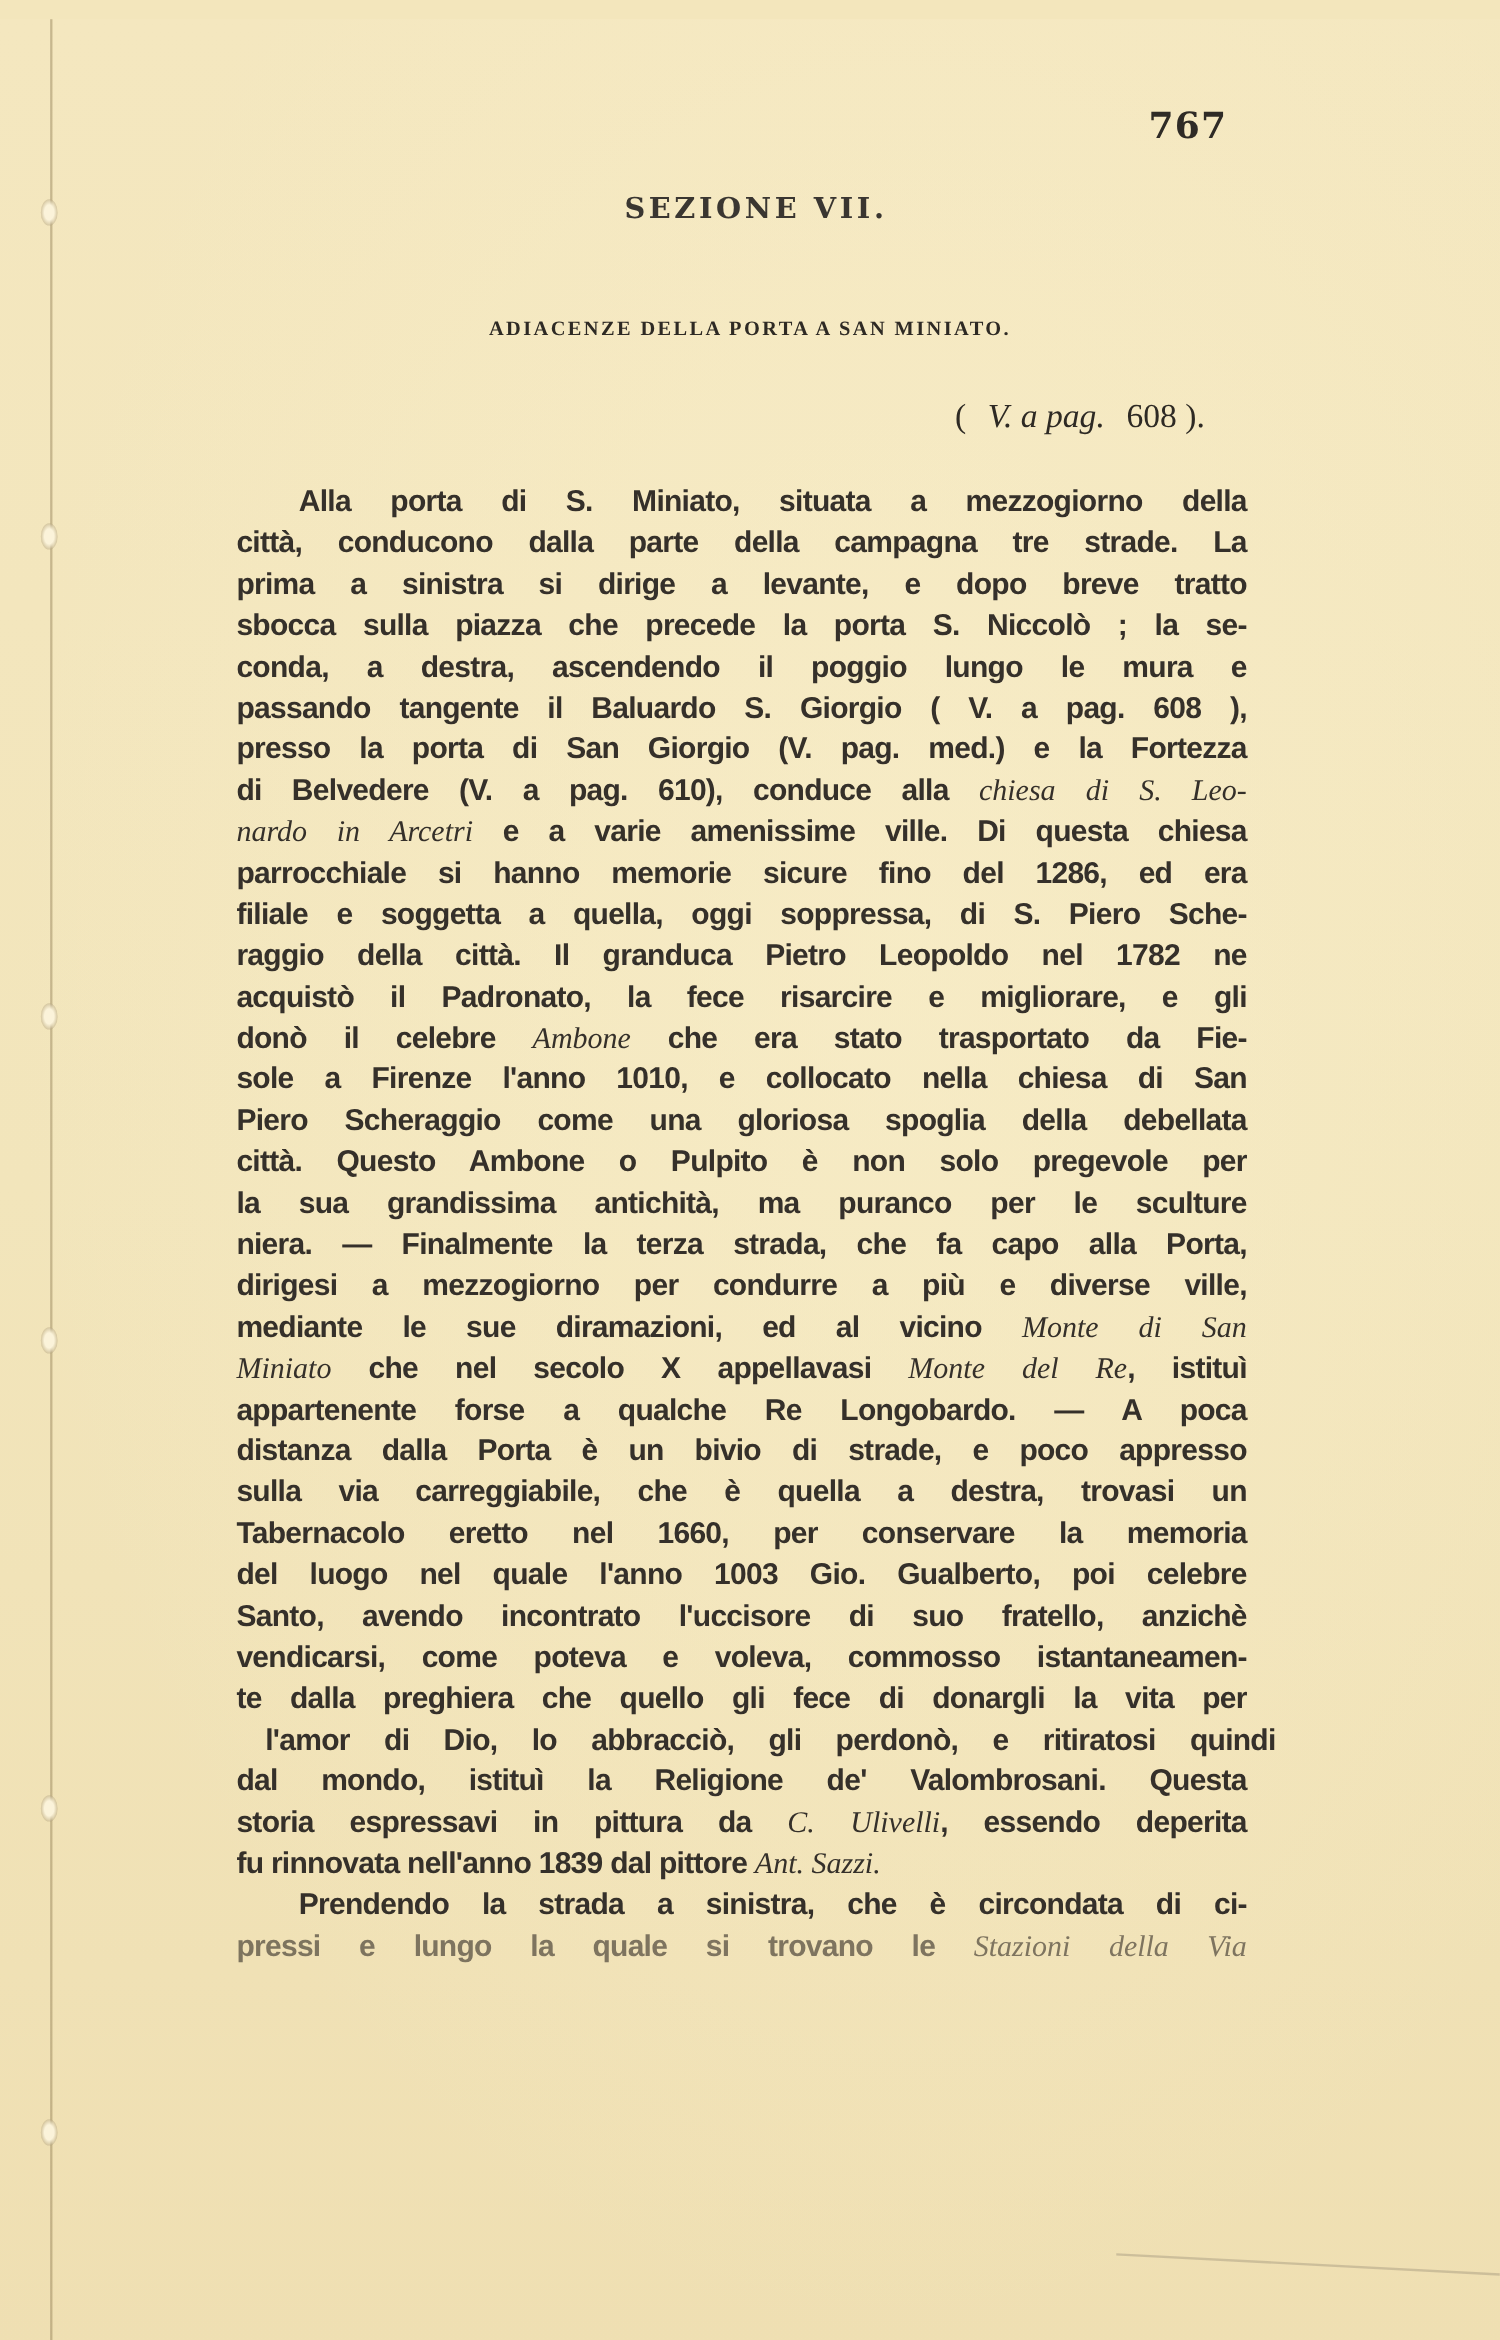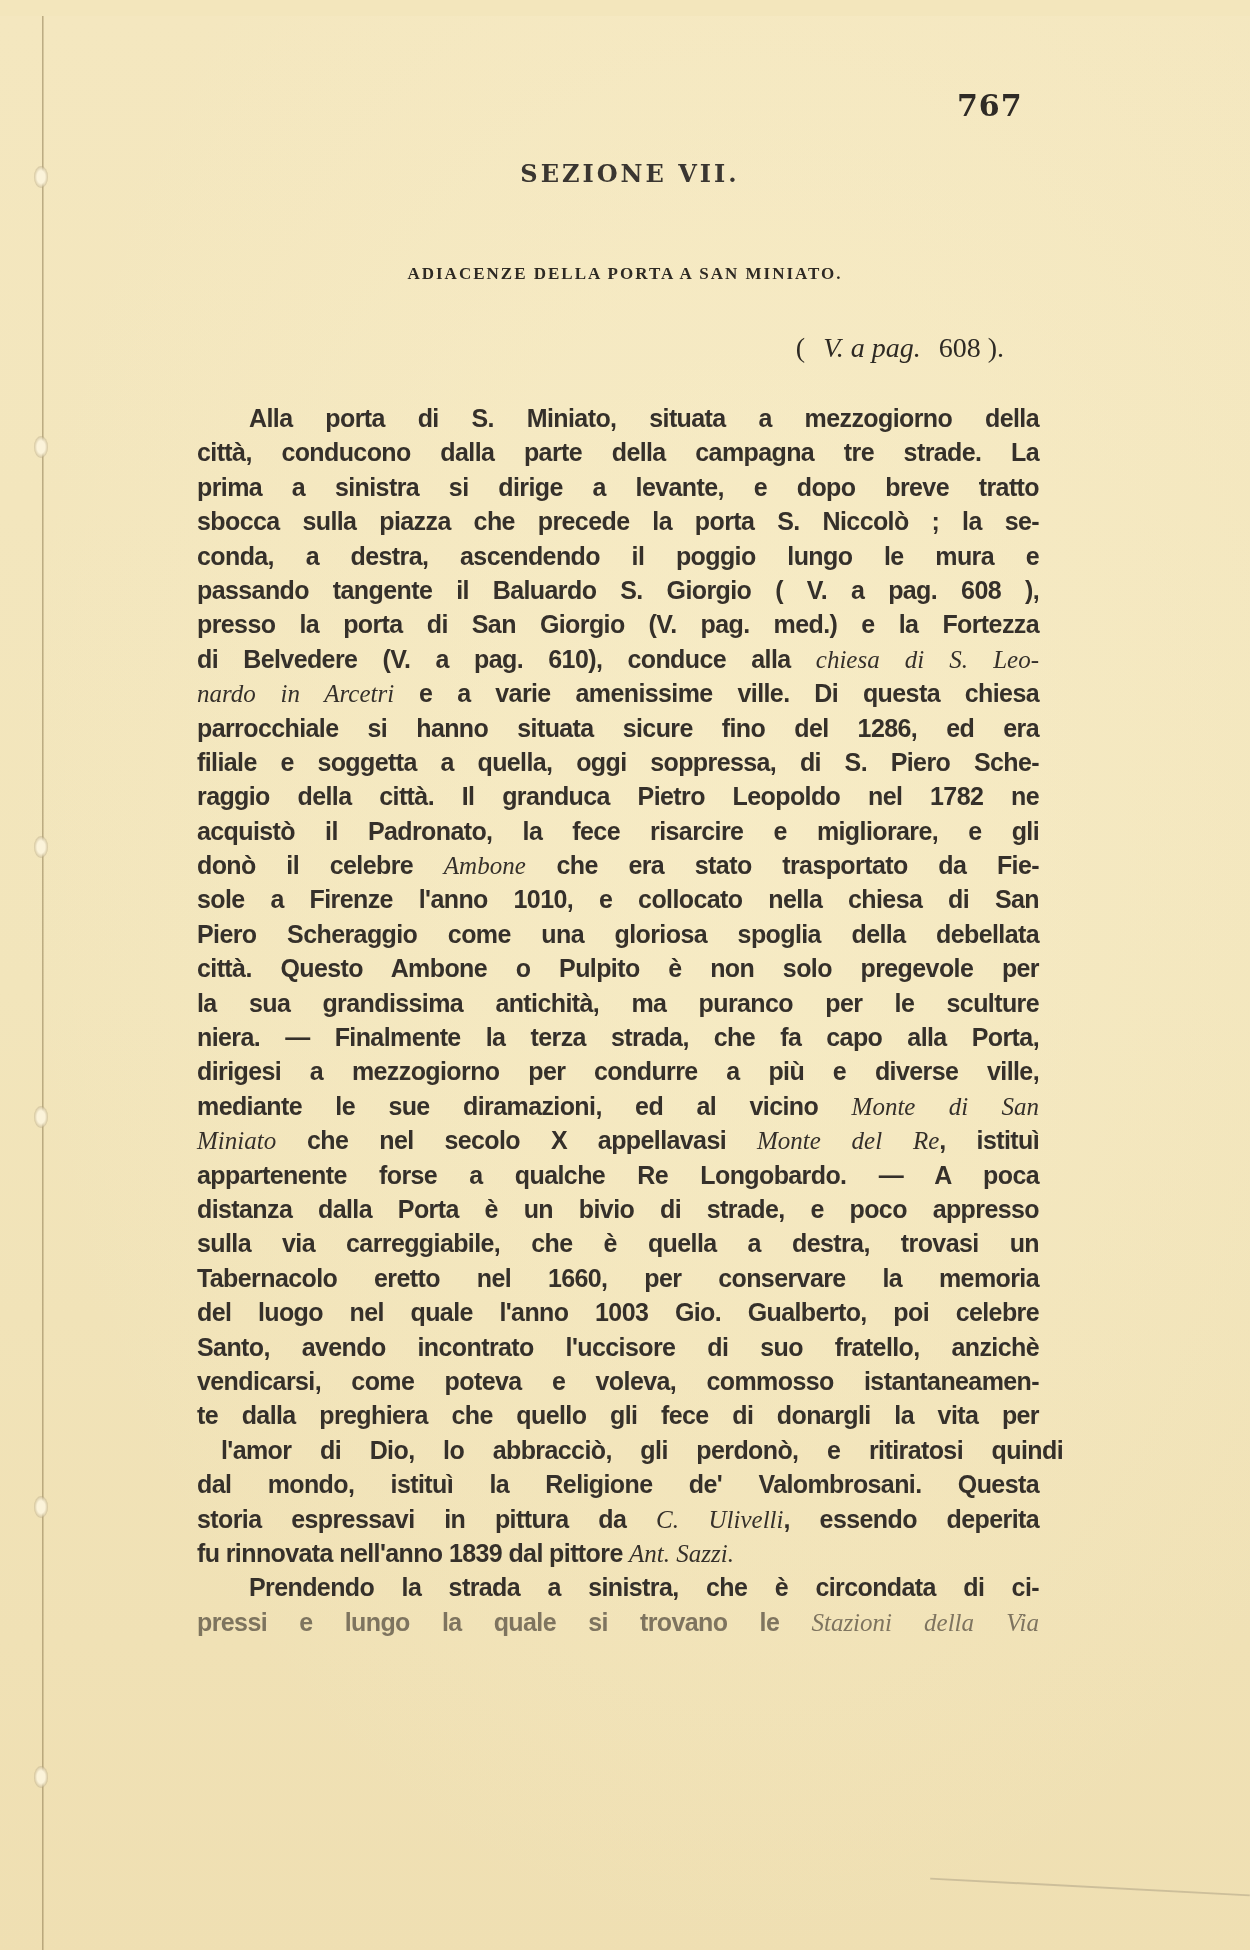--- a/index.html
+++ b/index.html
@@ -148,21 +148,21 @@
   <div class="body-text" id="body-text">
       <div class="line indent" style="display: block; width: 842px; box-sizing: border-box;"><span>Alla porta di S. Miniato, situata a mezzogiorno della</span></div>
       <div class="line" style="display: block; width: 842px; box-sizing: border-box;"><span>città, conducono dalla parte della campagna tre strade. La</span></div>
       <div class="line" style="display: block; width: 842px; box-sizing: border-box;"><span>prima a sinistra si dirige a levante, e dopo breve tratto</span></div>
       <div class="line" style="display: block; width: 842px; box-sizing: border-box;"><span>sbocca sulla piazza che precede la porta S. Niccolò ; la se-</span></div>
       <div class="line" style="display: block; width: 842px; box-sizing: border-box;"><span>conda, a destra, ascendendo il poggio lungo le mura e</span></div>
       <div class="line" style="display: block; width: 842px; box-sizing: border-box;"><span>passando tangente il Baluardo S. Giorgio ( V. a pag. 608 ),</span></div>
       <div class="line" style="display: block; width: 842px; box-sizing: border-box;"><span>presso la porta di San Giorgio (V. pag. med.) e la Fortezza</span></div>
       <div class="line" style="display: block; width: 842px; box-sizing: border-box;"><span>di Belvedere (V. a pag. 610), conduce alla </span><span class="it">chiesa di S. Leo-</span></div>
       <div class="line" style="display: block; width: 842px; box-sizing: border-box;"><span class="it">nardo in Arcetri</span><span> e a varie amenissime ville. Di questa chiesa</span></div>
-      <div class="line" style="display: block; width: 842px; box-sizing: border-box;"><span>parrocchiale si hanno situata sicure fino del 1286, ed era</span></div>
+      <div class="line" style="display: block; width: 842px; box-sizing: border-box;"><span>parrocchiale si hanno memorie sicure fino del 1286, ed era</span></div>
       <div class="line" style="display: block; width: 842px; box-sizing: border-box;"><span>filiale e soggetta a quella, oggi soppressa, di S. Piero Sche-</span></div>
       <div class="line" style="display: block; width: 842px; box-sizing: border-box;"><span>raggio della città. Il granduca Pietro Leopoldo nel 1782 ne</span></div>
       <div class="line" style="display: block; width: 842px; box-sizing: border-box;"><span>acquistò il Padronato, la fece risarcire e migliorare, e gli</span></div>
       <div class="line" style="display: block; width: 842px; box-sizing: border-box;"><span>donò il celebre </span><span class="it">Ambone</span><span> che era stato trasportato da Fie-</span></div>
       <div class="line" style="display: block; width: 842px; box-sizing: border-box;"><span>sole a Firenze l'anno 1010, e collocato nella chiesa di San</span></div>
       <div class="line" style="display: block; width: 842px; box-sizing: border-box;"><span>Piero Scheraggio come una gloriosa spoglia della debellata</span></div>
       <div class="line" style="display: block; width: 842px; box-sizing: border-box;"><span>città. Questo Ambone o Pulpito è non solo pregevole per</span></div>
       <div class="line" style="display: block; width: 842px; box-sizing: border-box;"><span>la sua grandissima antichità, ma puranco per le sculture</span></div>
       <div class="line" style="display: block; width: 842px; box-sizing: border-box;"><span>niera. — Finalmente la terza strada, che fa capo alla Porta,</span></div>
       <div class="line" style="display: block; width: 842px; box-sizing: border-box;"><span>dirigesi a mezzogiorno per condurre a più e diverse ville,</span></div>

